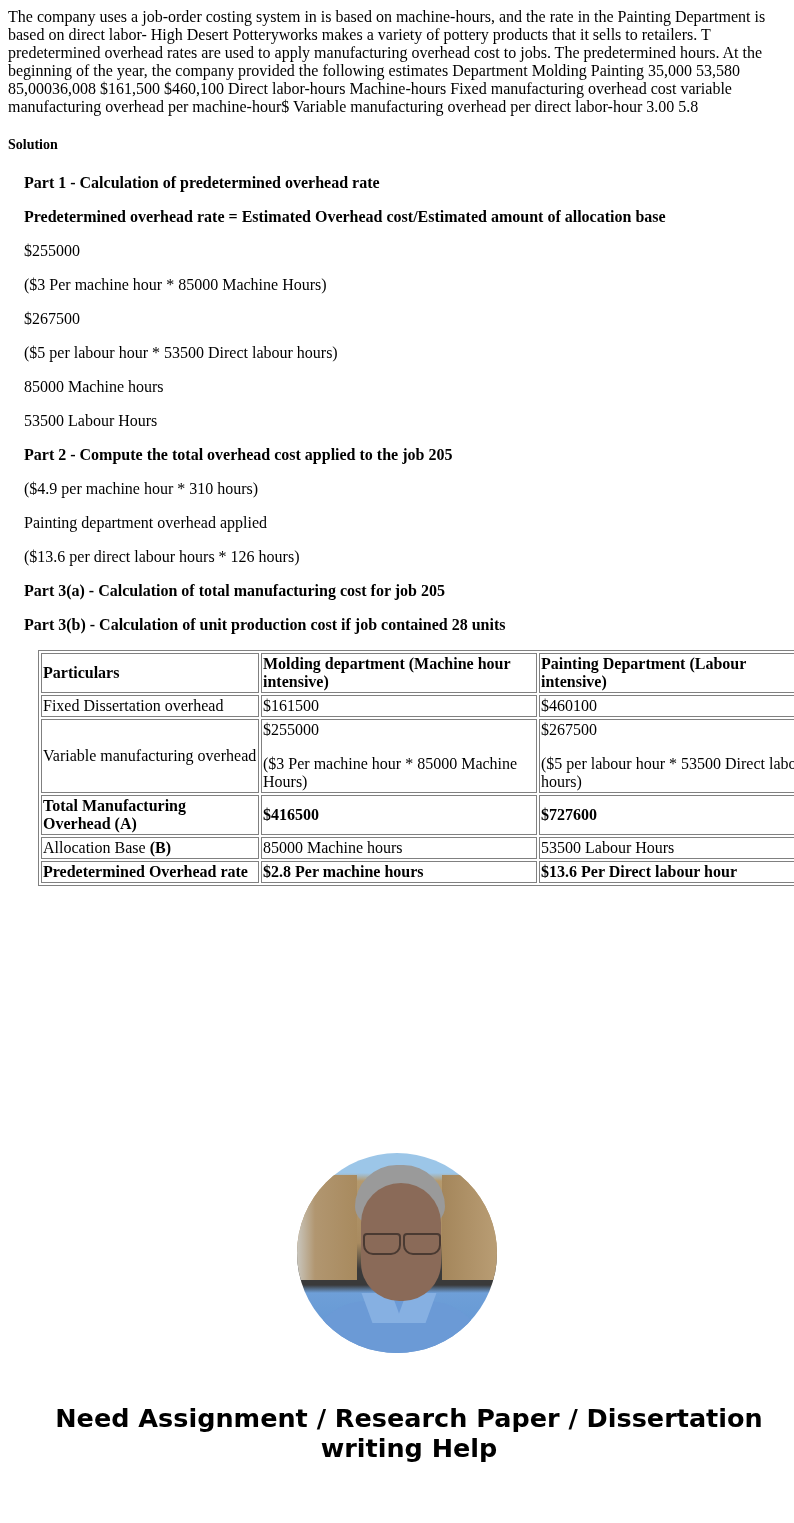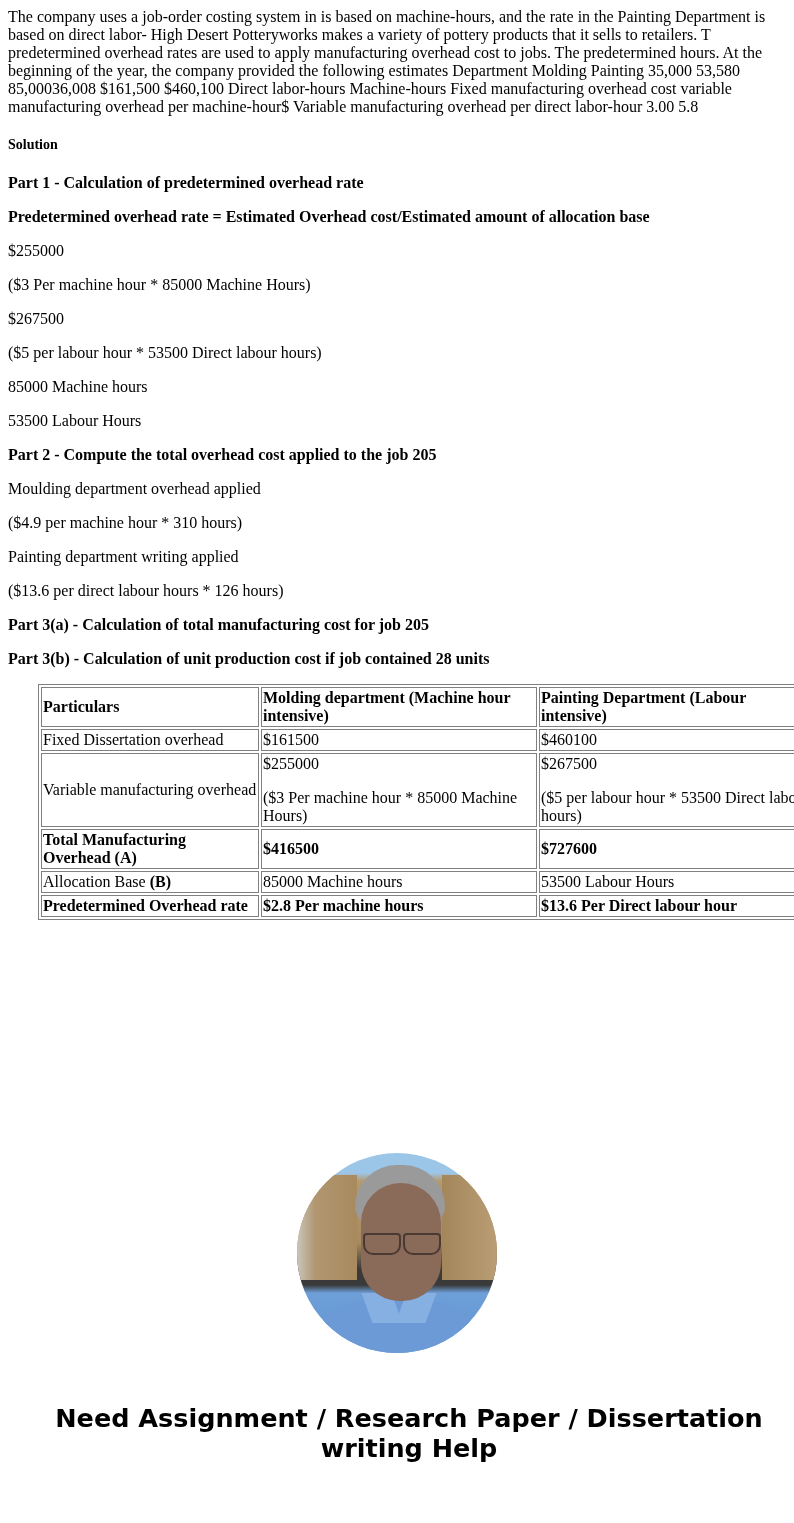--- a/index.html
+++ b/index.html
@@ -9,21 +9,21 @@
     font-family: "Liberation Serif", "DejaVu Serif", serif;
     font-size: 16px;
     color: #000;
     position: relative;
   }
   .content { padding: 8px 8px 0 8px; }
   .question { margin: 0; line-height: 18px; }
   h3.solution-title {
     font-size: 14px; font-weight: bold; margin: 18px 0 18px 0; line-height: 22px;
   }
-  p { margin: 0 0 16px 0; line-height: 18px; font-family: Liberation Serif, serif; }
+  p { margin: 0 0 16px 16px; line-height: 18px; font-family: Liberation Serif, serif; }
   p.bold { font-weight: bold; }
   table.overhead {
     border: 1px solid #808080;
     border-collapse: separate;
     border-spacing: 2px;
     width: 778px;
     margin-top: 0;
     margin-left: 30px;
   }
   table.overhead td {
@@ -73,23 +73,22 @@
   <p class="bold">Part 1 - Calculation of predetermined overhead rate</p>
   <p class="bold">Predetermined overhead rate = Estimated Overhead cost/Estimated amount of allocation base</p>
   <p>$255000</p>
   <p>($3 Per machine hour * 85000 Machine Hours)</p>
   <p>$267500</p>
   <p>($5 per labour hour * 53500 Direct labour hours)</p>
   <p>85000 Machine hours</p>
   <p>53500 Labour Hours</p>
 
   <p class="bold">Part 2 - Compute the total overhead cost applied to the job 205</p>
-  <p>Moulding department overhead applied</p>
   <p>($4.9 per machine hour * 310 hours)</p>
-  <p>Painting department writing applied</p>
+  <p>Painting department overhead applied</p>
   <p>($13.6 per direct labour hours * 126 hours)</p>
 
   <p class="bold">Part 3(a) - Calculation of total manufacturing cost for job 205</p>
   <p class="bold">Part 3(b) - Calculation of unit production cost if job contained 28 units</p>
 
   <table class="overhead">
     <tbody>
         <tr>
       <td class="c1 b">Particulars</td>
       <td class="c2 b">Molding department (Machine hour intensive)</td>

